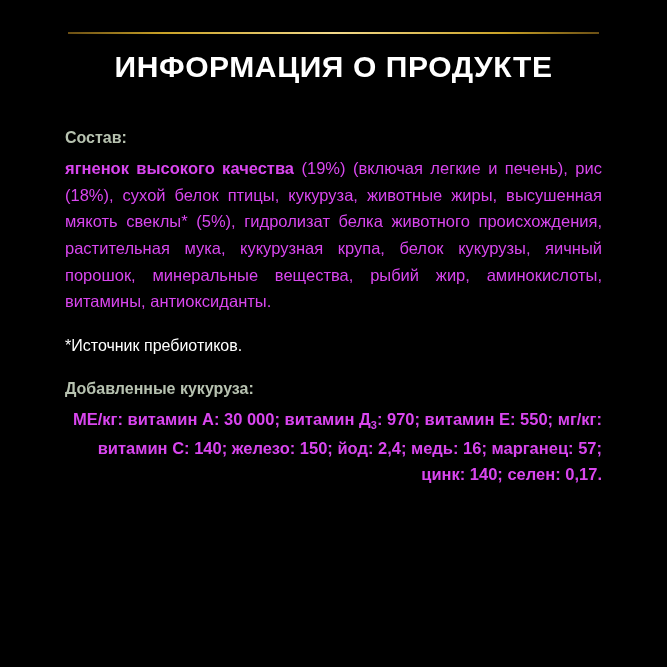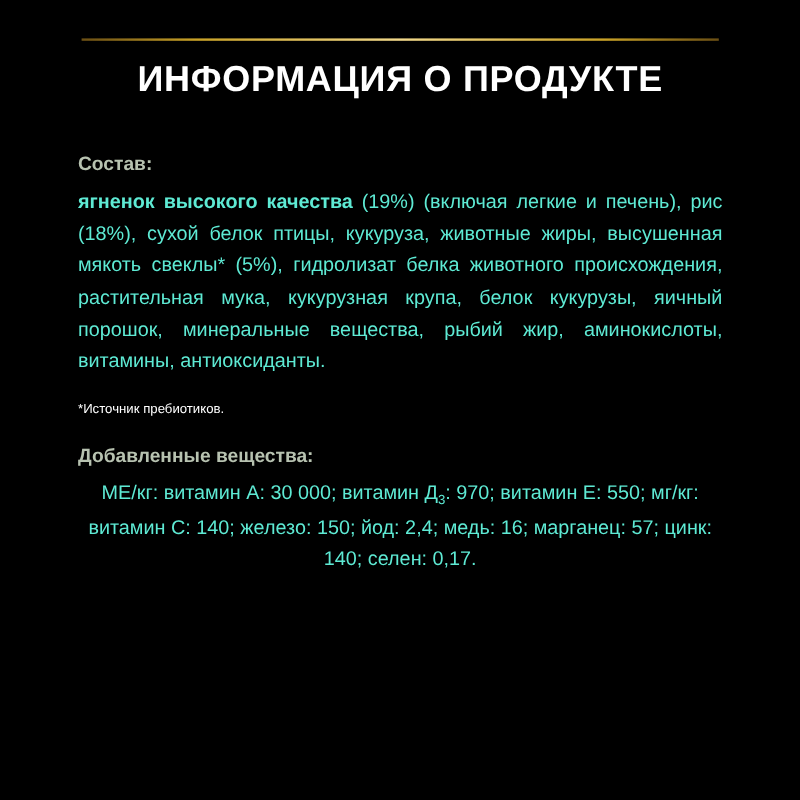--- a/index.html
+++ b/index.html
@@ -47,38 +47,39 @@
     width: 537px;
   }
   .section-heading {
     color: #b7c2b0;
     font-size: 16px;
     font-weight: bold;
     margin: 0 0 6px 0;
     line-height: 1.3;
   }
   .body-text {
-    color: #5eead4;
+    color: #d946ef;
     font-size: 16.5px;
     line-height: 1.62;
     text-align: justify;
     margin: 0;
   }
   .body-text.nojustify {
-    text-align: center;
+    text-align: right;
+    font-weight: bold;
   }
   .bold-lead {
     font-weight: bold;
   }
   .block {
     margin-bottom: 18px;
   }
   .note {
     color: #ffffff;
-    font-size: 11px;
+    font-size: 16px;
     line-height: 1.6;
     margin: 0 0 20px 0;
   }
   .sub {
     font-size: 11px;
     vertical-align: sub;
   }
 </style>
 </head>
 <body>
@@ -92,19 +93,19 @@
   <div class="content">
 
     <div class="block">
       <div class="section-heading">Состав:</div>
       <p class="body-text"><span class="bold-lead">ягненок высокого качества</span><span> (19%) (включая легкие и печень), рис (18%), сухой белок птицы, кукуруза, животные жиры, высушенная мякоть свеклы*  (5%), гидролизат белка животного происхождения, растительная мука, кукурузная крупа, белок кукурузы, яичный порошок, минеральные вещества, рыбий жир, аминокислоты, витамины, антиоксиданты.</span></p>
     </div>
 
     <p class="note">*Источник пребиотиков.</p>
 
     <div class="block">
-      <div class="section-heading">Добавленные вещества:</div>
+      <div class="section-heading">Добавленные кукуруза:</div>
       <p class="body-text nojustify"><span>МЕ/кг: витамин А: 30 000; витамин Д</span><span class="sub">3</span><span>: 970; витамин Е: 550;  мг/кг: витамин С: 140; железо: 150; йод: 2,4; медь: 16; марганец: 57; цинк: 140; селен: 0,17.</span></p>
     </div>
 
 
   </div>
 </div>
 
 </body></html>

